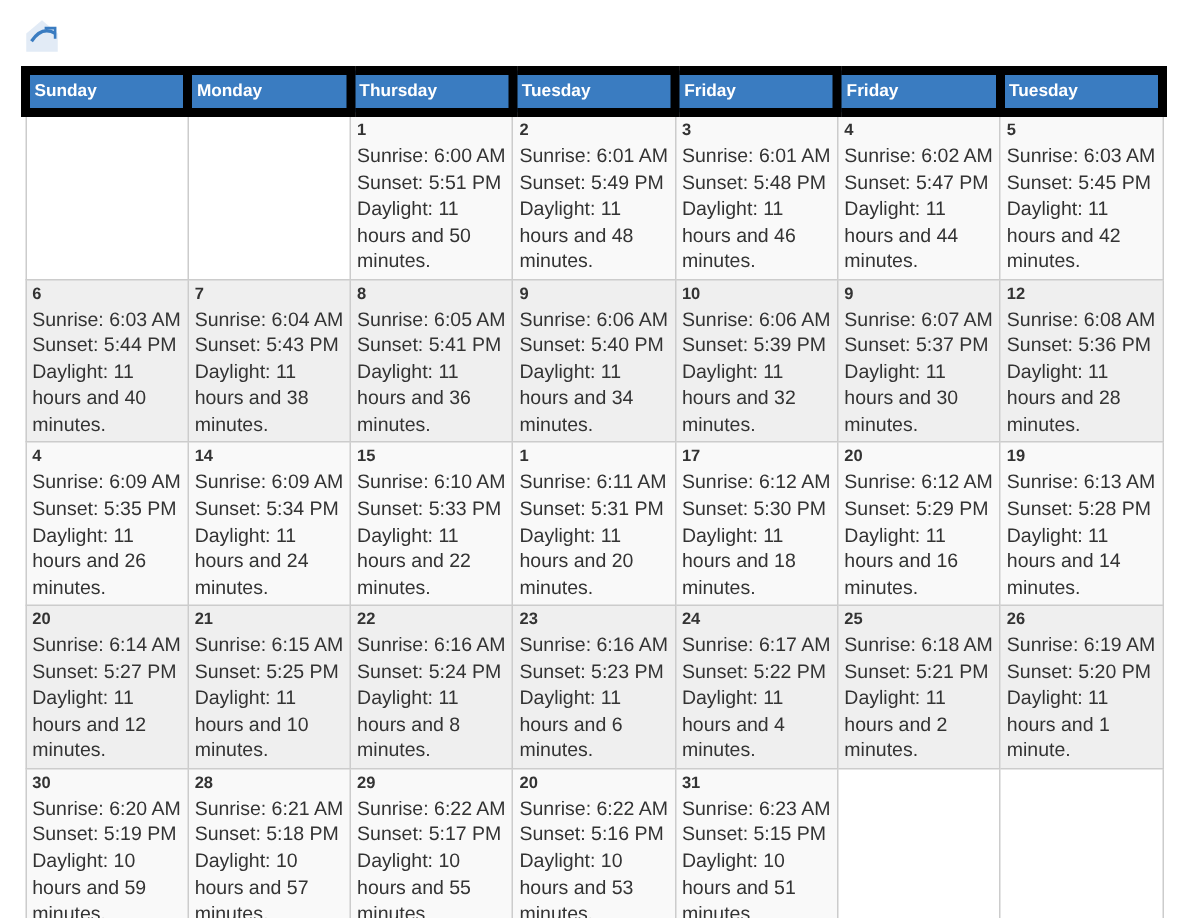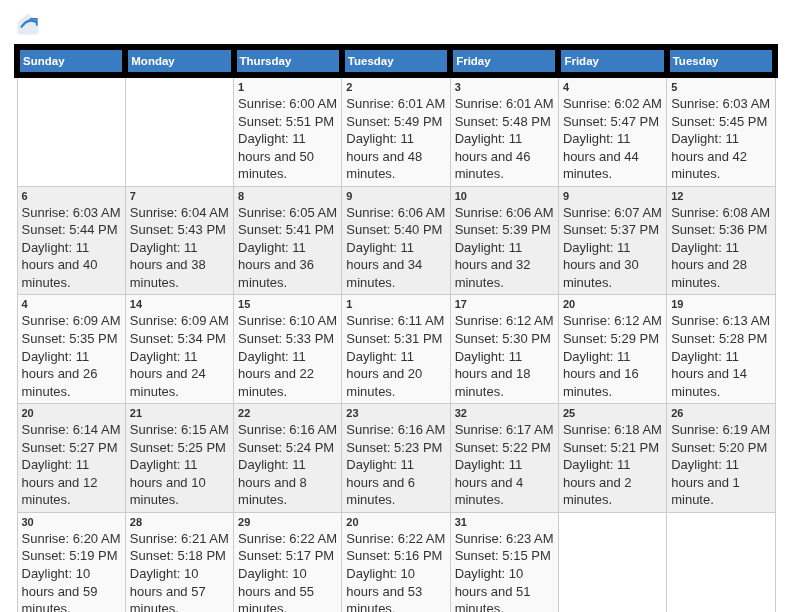--- a/index.html
+++ b/index.html
@@ -228,21 +228,21 @@
           </td>
           <td>
             <span class="day-number">22</span>
             <div class="day-info">Sunrise: 6:16 AM<br>Sunset: 5:24 PM<br>Daylight: 11 hours and 8 minutes.</div>
           </td>
           <td>
             <span class="day-number">23</span>
             <div class="day-info">Sunrise: 6:16 AM<br>Sunset: 5:23 PM<br>Daylight: 11 hours and 6 minutes.</div>
           </td>
           <td>
-            <span class="day-number">32</span>
+            <span class="day-number">24</span>
             <div class="day-info">Sunrise: 6:17 AM<br>Sunset: 5:22 PM<br>Daylight: 11 hours and 4 minutes.</div>
           </td>
           <td>
             <span class="day-number">25</span>
             <div class="day-info">Sunrise: 6:18 AM<br>Sunset: 5:21 PM<br>Daylight: 11 hours and 2 minutes.</div>
           </td>
           <td>
             <span class="day-number">26</span>
             <div class="day-info">Sunrise: 6:19 AM<br>Sunset: 5:20 PM<br>Daylight: 11 hours and 1 minute.</div>
           </td>

